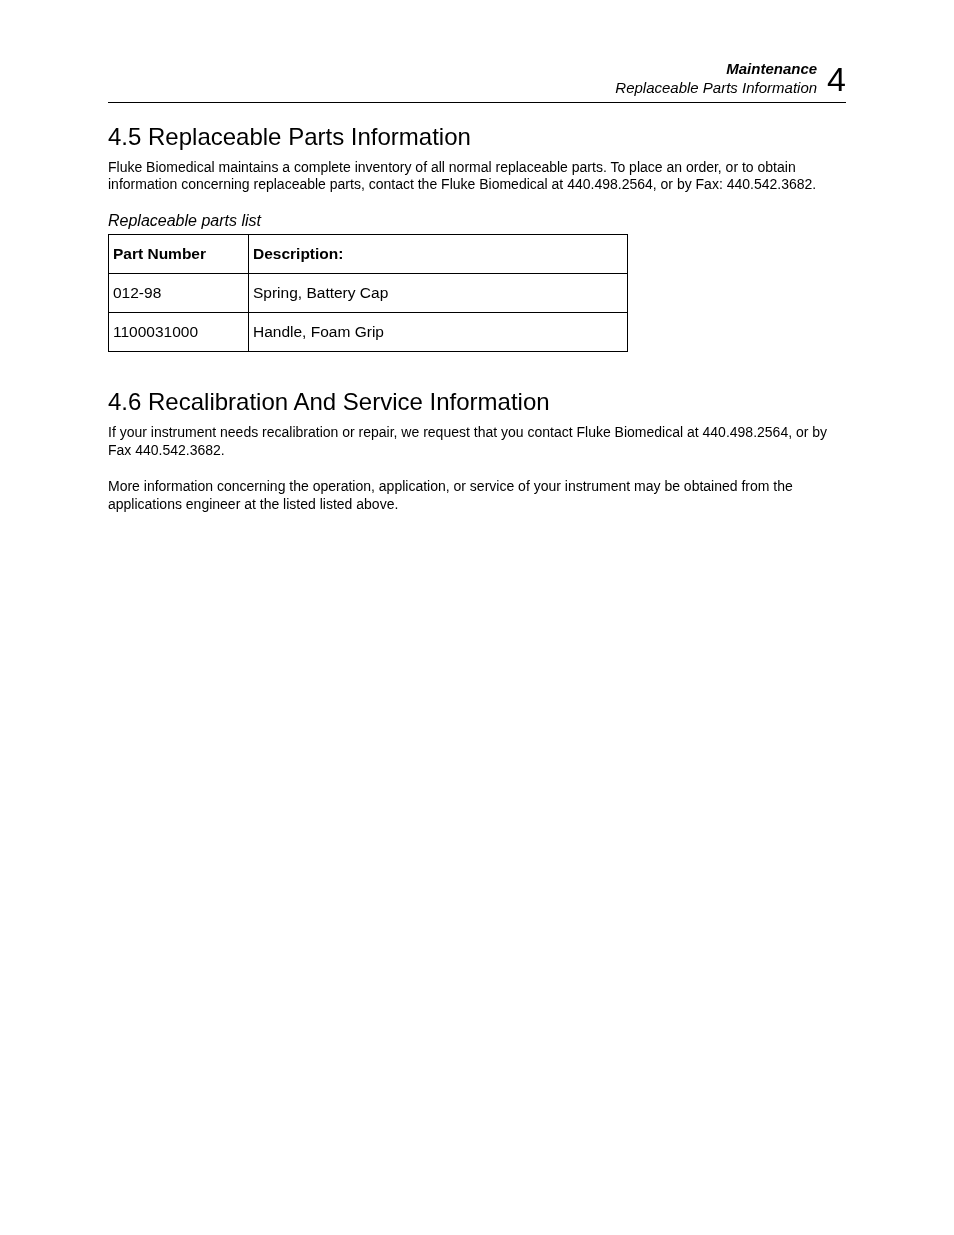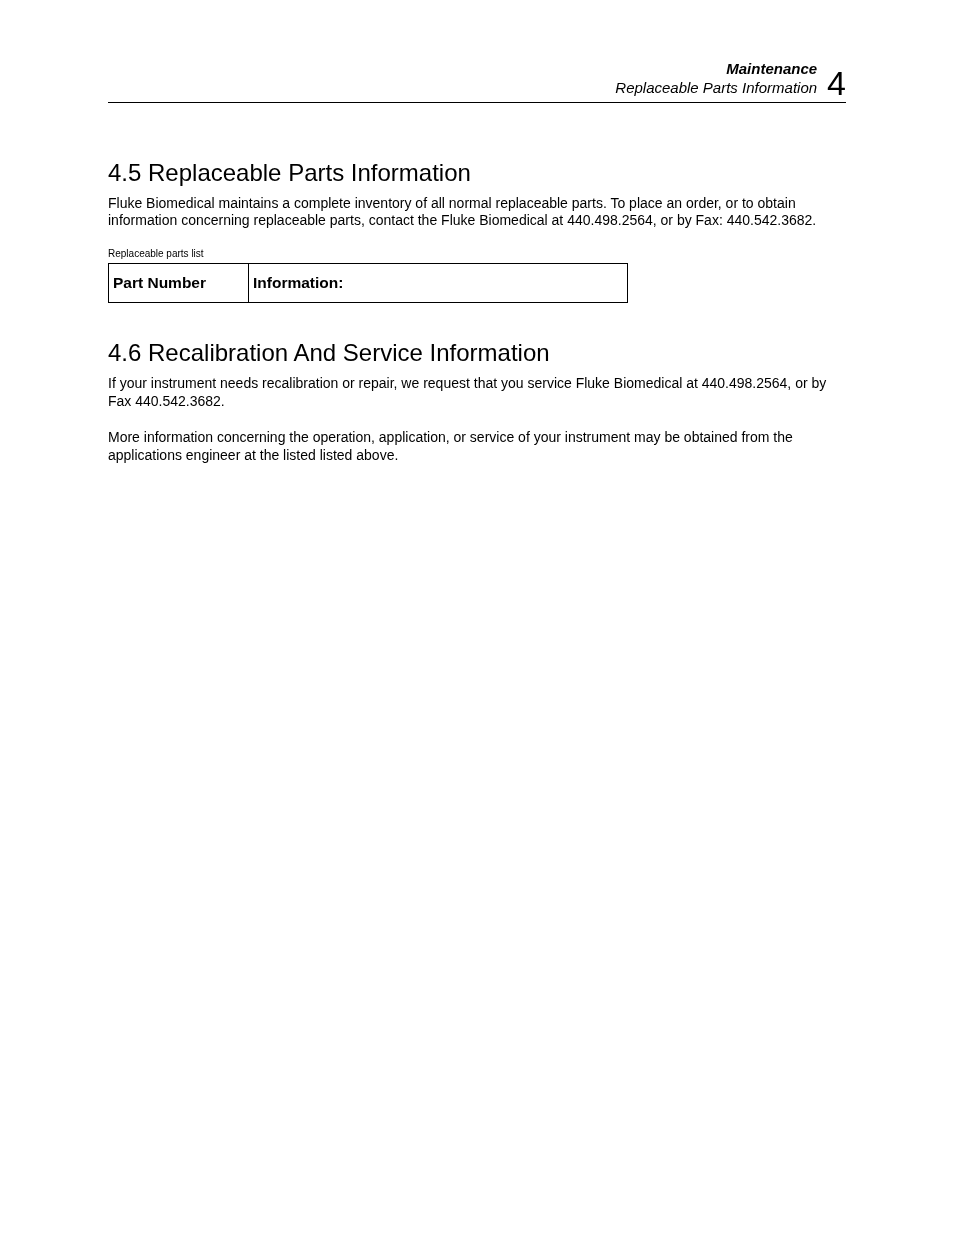--- a/index.html
+++ b/index.html
@@ -6,24 +6,24 @@
   html, body { width: 954px; height: 1235px; background: #fff; }
   body {
     font-family: Arial, Helvetica, sans-serif;
     color: #000;
     padding: 60px 108px 60px 108px;
     position: relative;
   }
   .running-head {
     display: flex;
     justify-content: flex-end;
-    align-items: flex-end;
+    align-items: flex-start;
     border-bottom: 1.5px solid #000;
     padding-bottom: 4px;
-    margin-bottom: 56px;
+    margin-bottom: 20px;
   }
   .running-head .titles {
     text-align: right;
     font-style: italic;
     font-size: 15px;
     line-height: 1.25;
     margin-right: 10px;
   }
   .running-head .titles .line1 { font-weight: bold; }
   .running-head .chapnum {
@@ -38,21 +38,22 @@
     font-size: 24px;
     font-weight: normal;
     margin-bottom: 8px;
   }
   p.body {
     font-size: 14px;
     line-height: 1.28;
     margin-bottom: 18px;
   }
   .table-caption {
-    font-size: 10px;
+    font-style: italic;
+    font-size: 16px;
     margin-top: 14px;
     margin-bottom: 4px;
   }
   table.parts {
     border-collapse: collapse;
     width: 520px;
     font-size: 15.5px;
     margin-bottom: 36px;
   }
   table.parts th, table.parts td {
@@ -79,22 +80,30 @@
 </div>
 
 <h2 class="section">4.5  Replaceable Parts Information</h2>
 <p class="body">Fluke Biomedical maintains a complete inventory of all normal replaceable parts.  To place an order, or to obtain information concerning replaceable parts, contact the Fluke Biomedical at 440.498.2564, or by Fax: 440.542.3682.</p>
 
 <div class="table-caption">Replaceable parts list</div>
 <table class="parts">
   <thead>
     <tr>
       <th class="col-part">Part Number</th>
-      <th>Information:</th>
+      <th>Description:</th>
     </tr>
   </thead>
   <tbody>
+    <tr>
+      <td>012-98</td>
+      <td>Spring, Battery Cap</td>
+    </tr>
+    <tr>
+      <td>1100031000</td>
+      <td>Handle, Foam Grip</td>
+    </tr>
   </tbody>
 </table>
 
 <h2 class="section section-4-6">4.6 Recalibration And Service Information</h2>
-<p class="body">If your instrument needs recalibration or repair, we request that you service Fluke Biomedical at 440.498.2564, or by Fax 440.542.3682.</p>
+<p class="body">If your instrument needs recalibration or repair, we request that you contact Fluke Biomedical at 440.498.2564, or by Fax 440.542.3682.</p>
 <p class="body">More information concerning the operation, application, or service of your instrument may be obtained from the applications engineer at the listed listed above.</p>
 
 </body></html>

